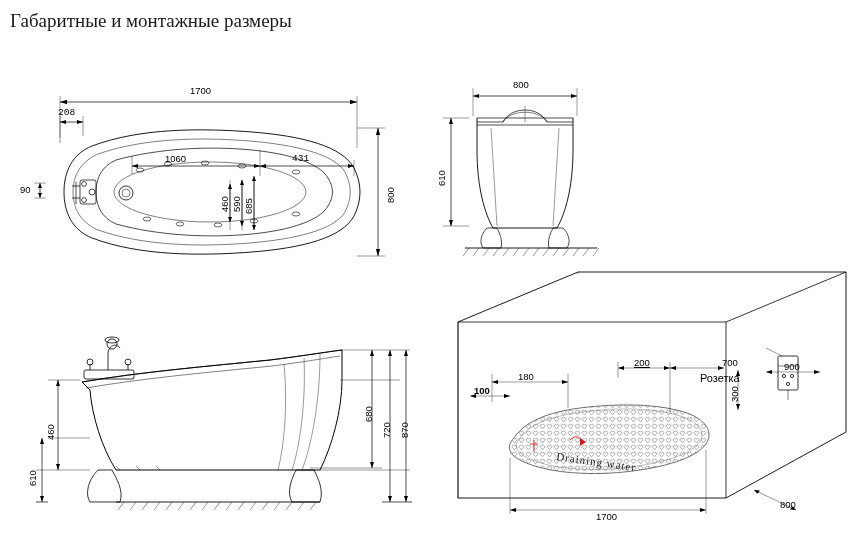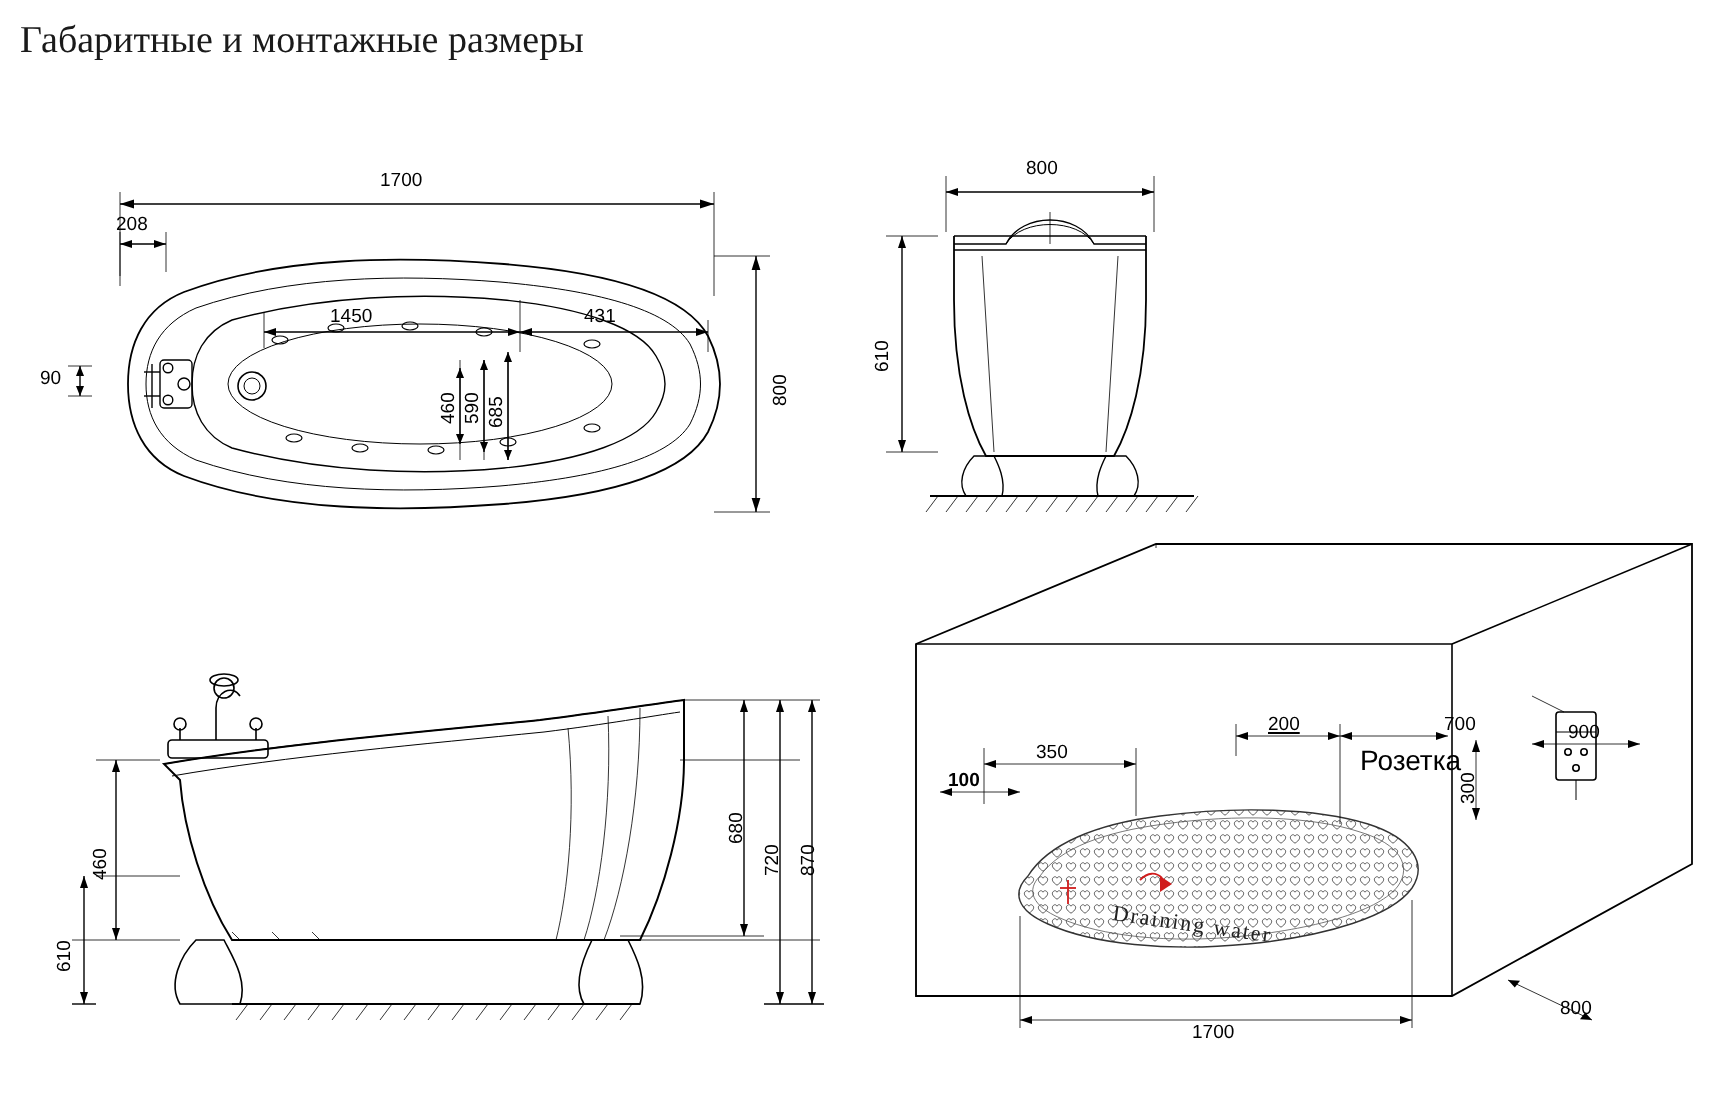--- a/index.html
+++ b/index.html
@@ -34,22 +34,23 @@
     color: #000;
     white-space: nowrap;
     line-height: 1;
   }
   .dim.v {
     transform-origin: 0 0;
     transform: rotate(-90deg);
   }
   .lbl {
     position: absolute;
-    font-size: 14px;
+    font-size: 11px;
     white-space: nowrap;
+    margin-left: 20px;
   }
   svg {
     display: block;
     overflow: visible;
   }
   .drain-text {
     font-family: "Liberation Serif", serif;
     font-size: 11px;
     fill: #222;
     letter-spacing: 1px;
@@ -156,23 +157,23 @@
       <path d="M210 134 l-2 -5 h4 z" fill="#000" stroke="none"></path>
       <line x1="222" y1="92" x2="222" y2="138"></line>
       <path d="M222 92 l-2 5 h4 z" fill="#000" stroke="none"></path>
       <path d="M222 138 l-2 -5 h4 z" fill="#000" stroke="none"></path>
       <line x1="234" y1="88" x2="234" y2="142"></line>
       <path d="M234 88 l-2 5 h4 z" fill="#000" stroke="none"></path>
       <path d="M234 142 l-2 -5 h4 z" fill="#000" stroke="none"></path>
     </g>
   </svg>
   <div class="dim" style="left:170px; top:-2px;">1700</div>
-  <div class="dim" style="left:38px; top:20px;">208</div>
-  <div class="dim" style="left:145px; top:66px;">1450</div>
-  <div class="dim" style="left:272px; top:66px;">431</div>
+  <div class="dim" style="left:38px; top:20px;font-family:Liberation Mono, monospace;">208</div>
+  <div class="dim" style="left:145px; top:66px;">1060</div>
+  <div class="dim" style="left:272px; top:66px;font-family:Liberation Mono, monospace;">431</div>
   <div class="dim" style="left:0px; top:97px;text-align:center;">90</div>
   <div class="dim v" style="left:366px; top:115px;">800</div>
   <div class="dim v" style="left:200px; top:124px;">460</div>
   <div class="dim v" style="left:212px; top:124px;">590</div>
   <div class="dim v" style="left:224px; top:126px;">685</div>
 </div>
 
 <div class="panel" style="left:425px; top:78px; width:180px; height:180px;">
   <svg width="180" height="180" viewBox="0 0 180 180">
     <g fill="none" stroke="#000" stroke-width="0.7">
@@ -406,21 +407,21 @@
         <line x1="258" y1="188" x2="258" y2="252"></line>
 
         <line x1="306" y1="228" x2="348" y2="248"></line>
         <path d="M306 228 l6 0.4 l-2.6 3.4 z" fill="#000" stroke="none"></path>
         <path d="M348 248 l-6 -0.4 l2.6 -3.4 z" fill="#000" stroke="none"></path>
       </g>
     </g>
     <text class="drain-text" x="108" y="198" transform="rotate(8 108 198)">Draining  water</text>
   </svg>
   <div class="lbl" style="left:232px; top:110px;">Розетка</div>
-  <div class="dim" style="left:70px; top:110px;">350</div>
+  <div class="dim" style="left:70px; top:110px;">180</div>
   <div class="dim" style="left:186px; top:96px;text-decoration:underline;">200</div>
   <div class="dim" style="left:238px; top:96px;margin-left:36px;">700</div>
   <div class="dim" style="left:26px; top:124px;font-weight:bold;">100</div>
   <div class="dim v" style="left:282px; top:140px;">300</div>
   <div class="dim" style="left:336px; top:100px;">900</div>
   <div class="dim" style="left:148px; top:250px;">1700</div>
   <div class="dim" style="left:332px; top:238px;">800</div>
 </div>
 
 </body></html>

